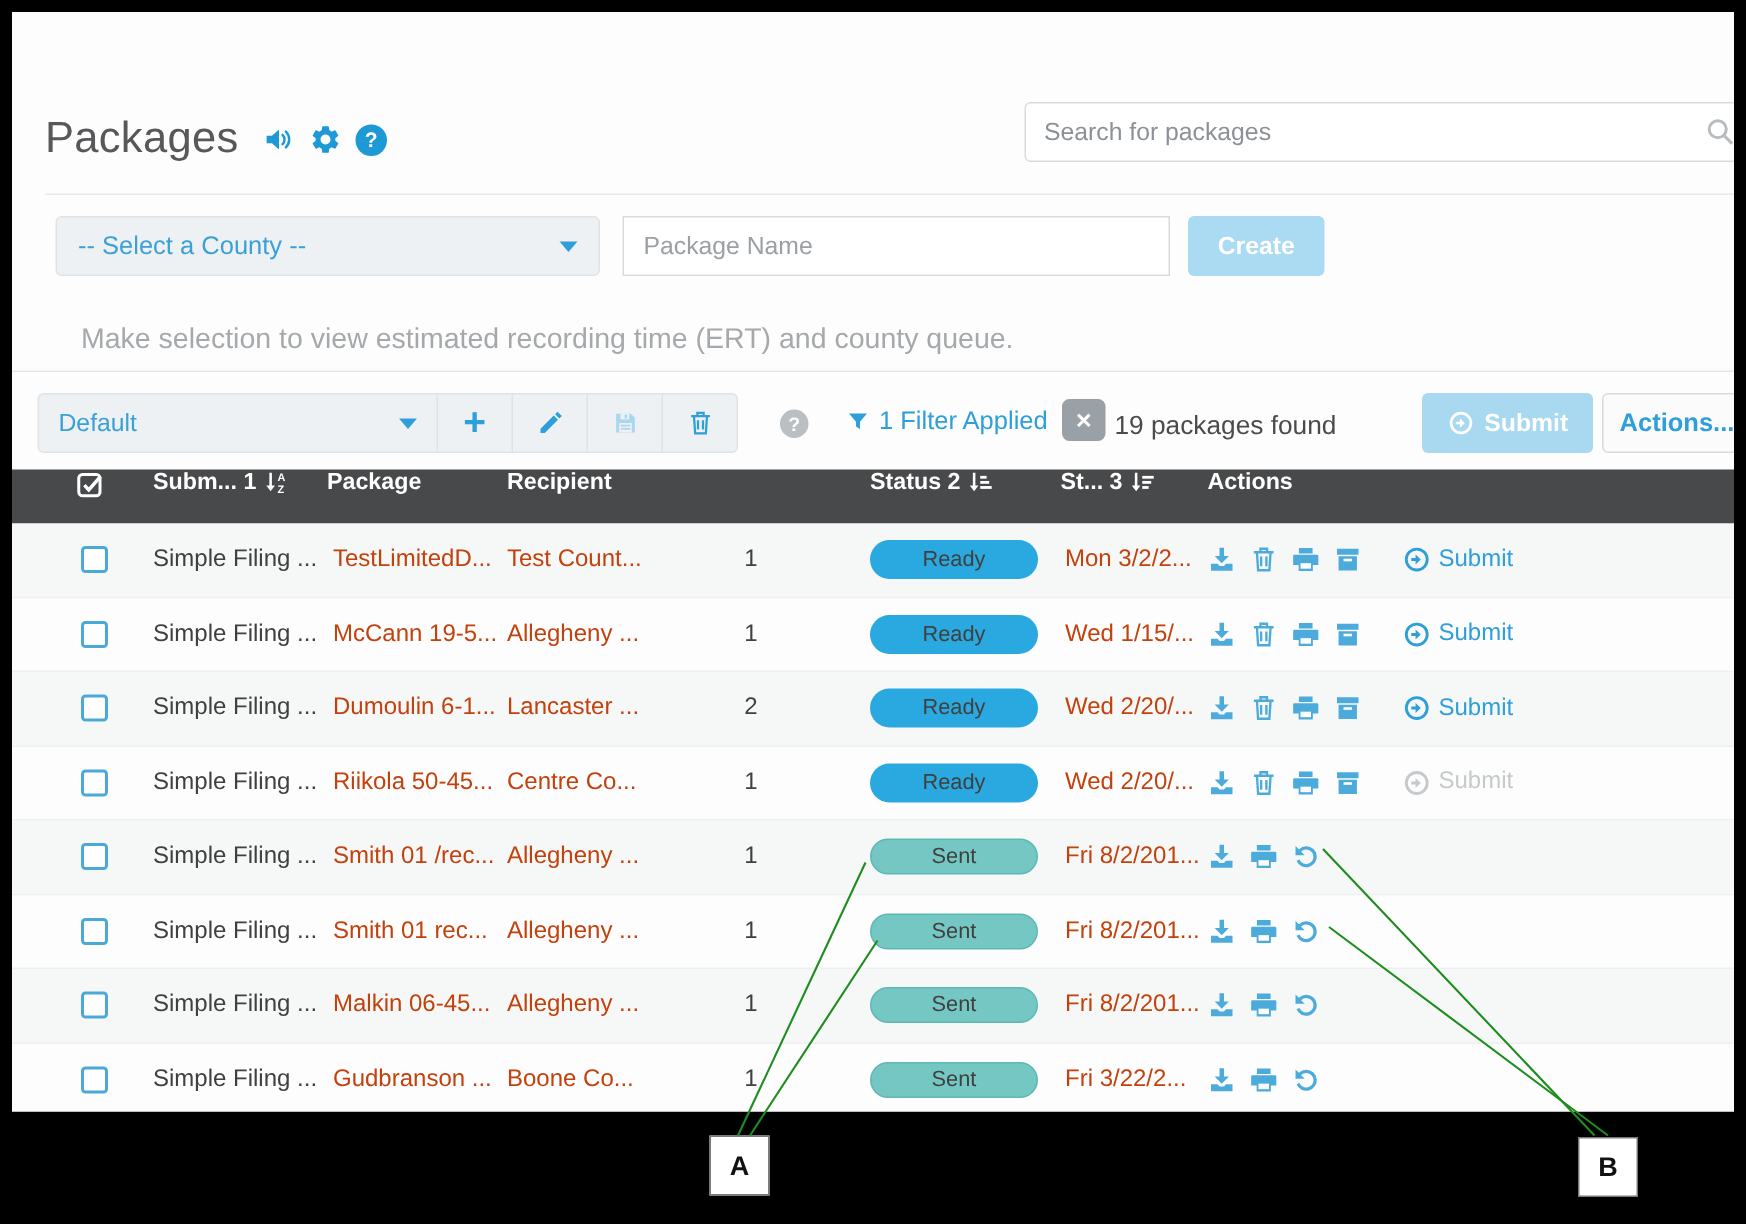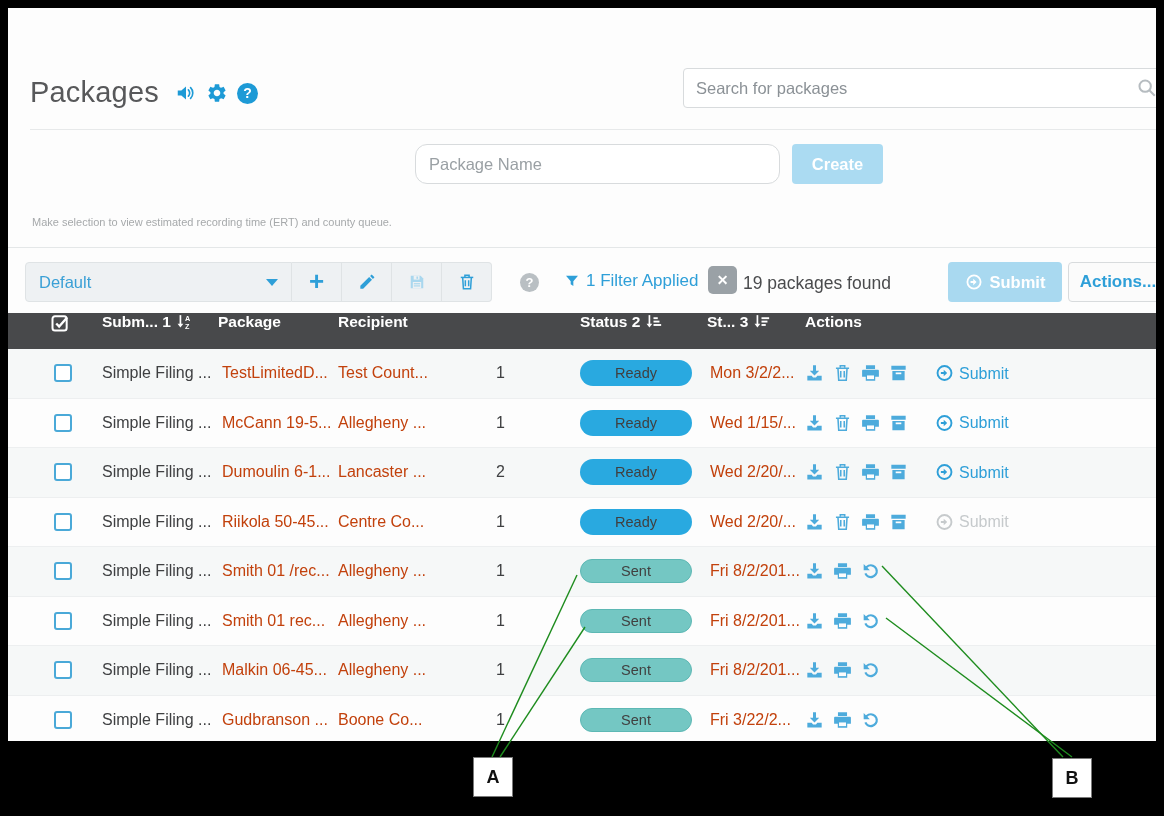--- a/index.html
+++ b/index.html
@@ -16,24 +16,24 @@
   .help-circle { width:21px; height:21px; border-radius:50%; background:#1d9ad6; color:#fff; font-size:14px; font-weight:bold; display:flex; align-items:center; justify-content:center; }
   .search-wrap { position:absolute; left:675px; top:60px; width:480px; height:40px; background:#fff; border:1px solid #d8dbdd; border-radius:4px; }
   .search-wrap input { position:absolute; left:12px; top:0; width:430px; height:38px; border:none; outline:none; font-size:16.5px; color:#55585a; background:transparent; font-family:inherit; }
   .search-wrap input::placeholder { color:#8b9196; opacity:1; }
   .search-ico { position:absolute; right:4px; top:8px; width:22px; height:22px; }
   .hdr-divider { position:absolute; left:22px; right:0; top:121px; height:1px; background:#e7e9ea; }
 
   
   .county-select { position:absolute; left:29px; top:136px; width:363px; height:40px; background:#eef1f3; border:1px solid #dfe3e5; border-radius:4px; color:#3aa0d6; font-size:17px; display:flex; align-items:center; padding:0 14px; cursor:pointer; }
   .caret { width:0; height:0; border-left:6px solid transparent; border-right:6px solid transparent; border-top:7px solid #2e9fd8; margin-left:auto; }
-  .pkg-input { position:absolute; left:407px; top:136px; width:365px; height:40px; background:#fff; border:1px solid #d8dbdd; border-radius:12px; font-size:16.5px; color:#55585a; padding:0 13px; outline:none; font-family:inherit; }
+  .pkg-input { position:absolute; left:407px; top:136px; width:365px; height:40px; background:#fff; border:1px solid #d8dbdd; border-radius:0; font-size:16.5px; color:#55585a; padding:0 13px; outline:none; font-family:inherit; }
   .pkg-input::placeholder { color:#9aa0a4; opacity:1; }
   .create-btn { position:absolute; left:784px; top:136px; width:91px; height:40px; background:#abdbf2; border:none; border-radius:4px; color:#fff; font-size:16.5px; font-weight:bold; font-family:inherit; }
-  .helper-text { position:absolute; left:24px; top:208px; font-size:11px; color:#a6a9ab; }
+  .helper-text { position:absolute; left:46px; top:208px; font-size:19px; color:#a6a9ab; }
   .bar-divider { position:absolute; left:0; right:0; top:239px; height:1px; background:#e4e7e8; }
 
   
   .view-select { position:absolute; left:17px; top:254px; width:267px; height:40px; background:#eef1f3; border:1px solid #dfe3e5; border-radius:4px 0 0 4px; color:#3aa0d6; font-size:16.5px; display:flex; align-items:center; padding:0 13px; cursor:pointer; }
   .btn-group { position:absolute; left:284px; top:254px; display:flex; height:40px; }
   .gbtn { width:50px; height:40px; background:#eef1f3; border:1px solid #dfe3e5; border-left:none; display:flex; align-items:center; justify-content:center; color:#2e9fd8; cursor:pointer; }
   .gbtn:last-child { border-radius:0 4px 4px 0; }
   .gbtn svg { width:20px; height:20px; }
   .gbtn .plus { font-size:26px; font-weight:bold; line-height:20px; margin-top:-3px; }
   .gbtn.disabled { color:#a9d7ee; }
@@ -108,20 +108,24 @@
       <input type="text" placeholder="Search for packages" style="">
       <span class="search-ico">
         <svg viewBox="0 0 24 24" fill="none" stroke="#b6bcc0" stroke-width="2.2">
             <circle cx="10" cy="10" r="6.2"></circle>
             <path d="M14.8 14.8L20.5 20.5"></path>
           </svg>
       </span>
     </div>
     <div class="hdr-divider"></div>
 
+    <div class="county-select">
+      <span>-- Select a County --</span>
+      <span class="caret"></span>
+    </div>
     <input class="pkg-input" type="text" placeholder="Package Name" style="">
     <button class="create-btn">Create</button>
     <div class="helper-text">Make selection to view estimated recording time (ERT) and county queue.</div>
     <div class="bar-divider"></div>
 
     <div class="view-select">
       <span>Default</span>
       <span class="caret"></span>
     </div>
     <div class="btn-group">

